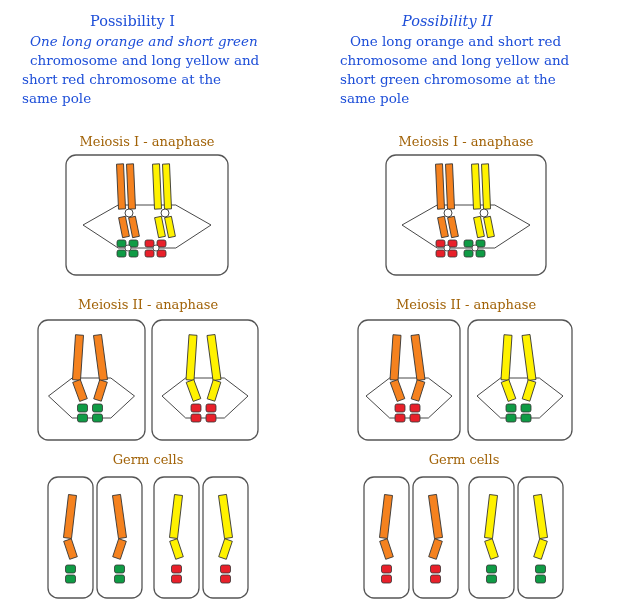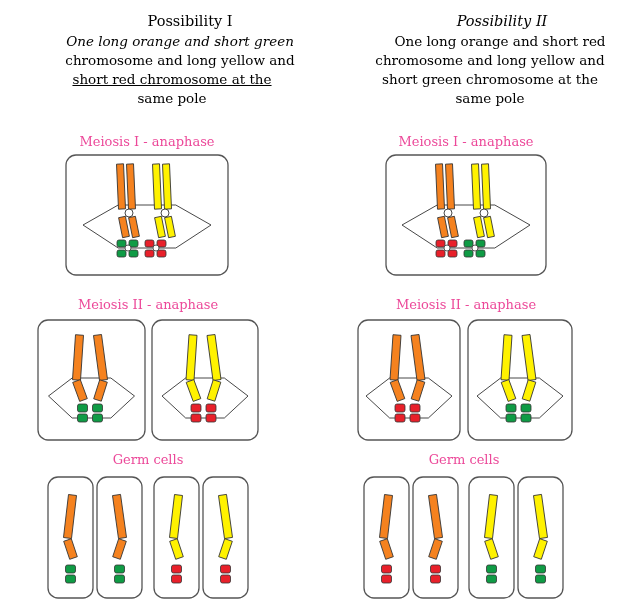--- a/index.html
+++ b/index.html
@@ -1,28 +1,28 @@
 <!DOCTYPE html>
 <html><head>
 <meta charset="utf-8">
 <style>
   html,body{margin:0;padding:0;background:#ffffff;}
   body{width:626px;height:605px;position:relative;overflow:hidden;font-family:"DejaVu Serif","Liberation Serif",serif;color:#222;}
-  .txt{position:absolute;text-align:center;font-size:13.5px;line-height:19px;color:#000000;white-space:nowrap;}
+  .txt{position:absolute;text-align:left;font-size:13.5px;line-height:19px;color:#1d4ed8;white-space:nowrap;}
   .title{font-size:14.5px;}
-  .lbl{position:absolute;text-align:center;font-size:13px;color:#ec4899;white-space:nowrap;}
+  .lbl{position:absolute;text-align:center;font-size:13px;color:#a16207;white-space:nowrap;}
   svg{position:absolute;left:0;top:0;}
 </style>
 </head>
 <body>
 
 <div class="txt title" style="left:90px;top:12px;width:200px;">Possibility I</div>
 <div class="txt" style="left:30px;top:32px;width:300px;font-style:italic;">One long orange and short green</div>
 <div class="txt" style="left:30px;top:51px;width:300px;">chromosome and long yellow and</div>
-<div class="txt" style="left:22px;top:70px;width:300px;text-decoration:underline;">short red chromosome at the</div>
+<div class="txt" style="left:22px;top:70px;width:300px;">short red chromosome at the</div>
 <div class="txt" style="left:22px;top:89px;width:300px;">same pole</div>
 
 <div class="txt title" style="left:402px;top:12px;width:200px;font-style:italic;">Possibility II</div>
 <div class="txt" style="left:350px;top:32px;width:300px;">One long orange and short red</div>
 <div class="txt" style="left:340px;top:51px;width:300px;">chromosome and long yellow and</div>
 <div class="txt" style="left:340px;top:70px;width:300px;">short green chromosome at the</div>
 <div class="txt" style="left:340px;top:89px;width:300px;">same pole</div>
 
 <div class="lbl" style="left:47px;top:134px;width:200px;">Meiosis I - anaphase</div>
 <div class="lbl" style="left:366px;top:134px;width:200px;">Meiosis I - anaphase</div>

